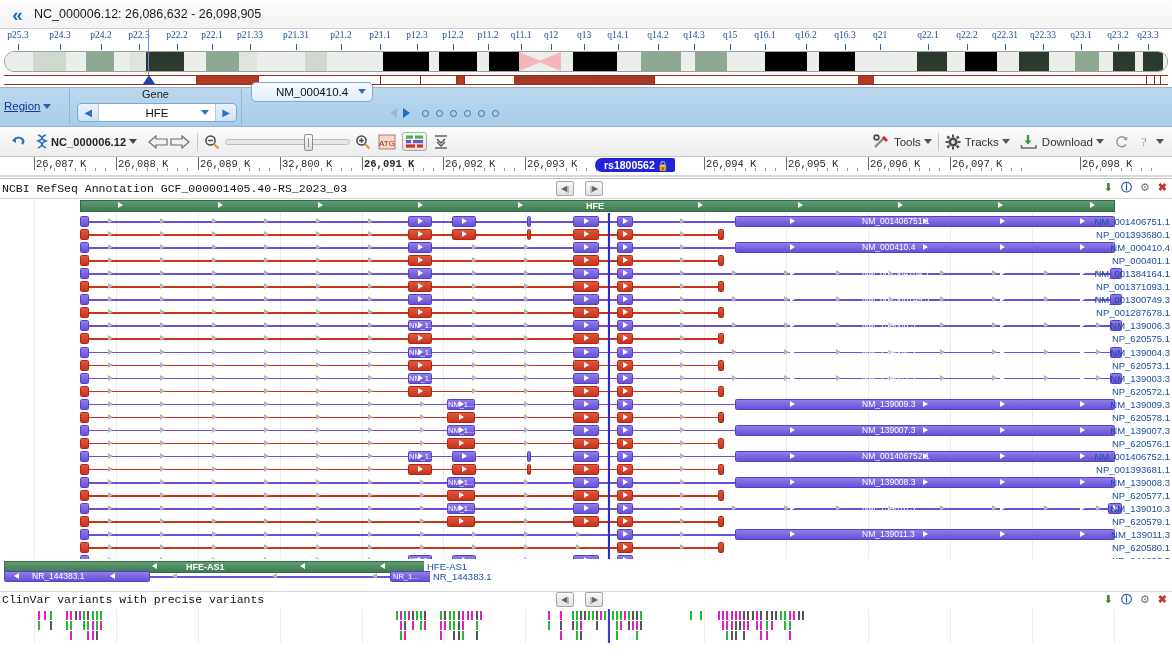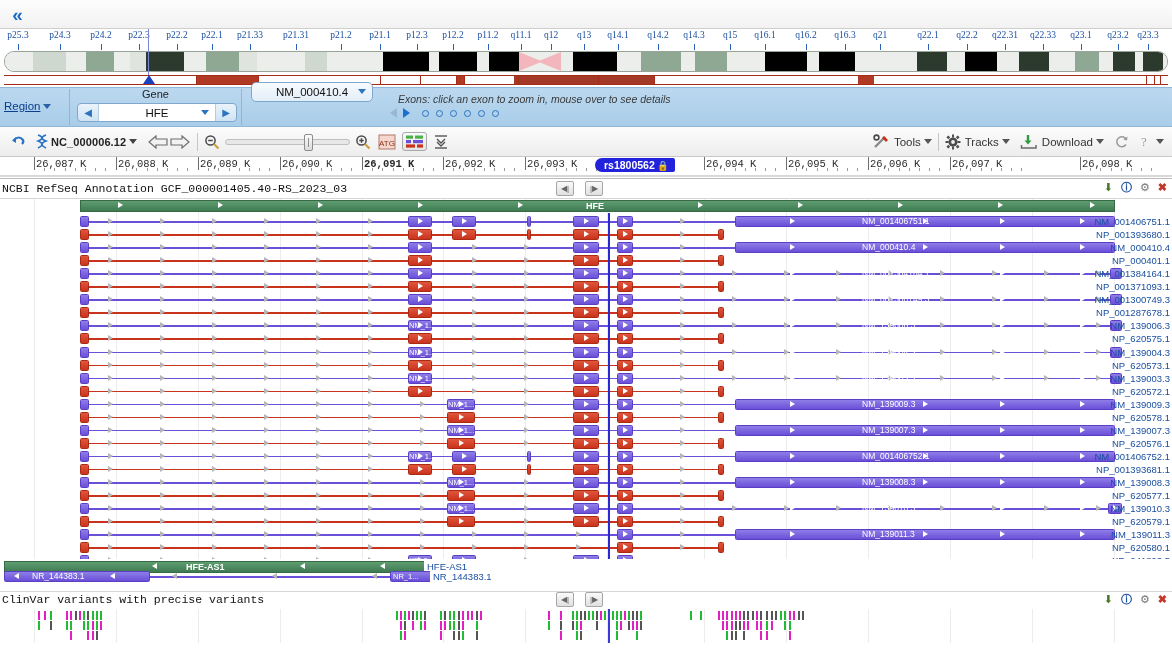--- a/index.html
+++ b/index.html
@@ -293,20 +293,21 @@
     position:absolute; width:1.6px; background:#3a3ad8; z-index:50; pointer-events:none;
   }
 </style>
 </head>
 <body>
 
 <div id="app">
 
   <div class="topbar">
     <div class="collapse-chevrons">«</div>
+    <div class="loc-title">NC_000006.12:  26,086,632 - 26,098,905</div>
   </div>
 
   <div class="ideogram-wrap">
     <div class="band-labels" id="band-labels">
         <div class="band-label" style="left: 18px;">p25.3</div>
         <div class="band-label" style="left: 60px;">p24.3</div>
         <div class="band-label" style="left: 101px;">p24.2</div>
         <div class="band-label" style="left: 139px;">p22.3</div>
         <div class="band-label" style="left: 177px;">p22.2</div>
         <div class="band-label" style="left: 212px;">p22.1</div>
@@ -463,21 +464,20 @@
     <div class="divider-v"></div>
 
     <div class="gt-cell" style="width:140px;">
       <div class="gt-caption">Transcript</div>
       <div class="tx-select">
         <span class="spin-val">NM_000410.4</span>
         <span class="spin-caret"></span>
       </div>
     </div>
 
-    <div class="exon-hint">Exons: click an exon to zoom in, mouse over to see details</div>
     <div class="exon-nav">
       <div class="tri-l"></div>
       <div class="tri-r"></div>
       <div class="exon-dots" id="exon-dots">
           <div class="exon-dot"></div>
           <div class="exon-dot"></div>
           <div class="exon-dot"></div>
           <div class="exon-dot"></div>
           <div class="exon-dot"></div>
           <div class="exon-dot"></div>
@@ -640,21 +640,21 @@
         <div class="ruler-tickmaj" style="left: 198px;"></div>
         <div class="ruler-lbl" style="left: 200px;">26,089 K</div>
         <div class="ruler-tickmin" style="left: 208.2px;"></div>
         <div class="ruler-tickmin" style="left: 218.4px;"></div>
         <div class="ruler-tickmin" style="left: 228.6px;"></div>
         <div class="ruler-tickmin" style="left: 238.8px;"></div>
         <div class="ruler-tickmin" style="left: 249px;"></div>
         <div class="ruler-tickmin" style="left: 259.2px;"></div>
         <div class="ruler-tickmin" style="left: 269.4px;"></div>
         <div class="ruler-tickmaj" style="left: 280px;"></div>
-        <div class="ruler-lbl" style="left: 282px;">26,090 K</div>
+        <div class="ruler-lbl" style="left: 282px;">32,800 K</div>
         <div class="ruler-tickmin" style="left: 290.2px;"></div>
         <div class="ruler-tickmin" style="left: 300.4px;"></div>
         <div class="ruler-tickmin" style="left: 310.6px;"></div>
         <div class="ruler-tickmin" style="left: 320.8px;"></div>
         <div class="ruler-tickmin" style="left: 331px;"></div>
         <div class="ruler-tickmin" style="left: 341.2px;"></div>
         <div class="ruler-tickmin" style="left: 351.4px;"></div>
         <div class="ruler-tickmaj" style="left: 362px;"></div>
         <div class="ruler-lbl" style="left: 364px; font-weight: bold;">26,091 K</div>
         <div class="ruler-tickmin" style="left: 372.2px;"></div>

